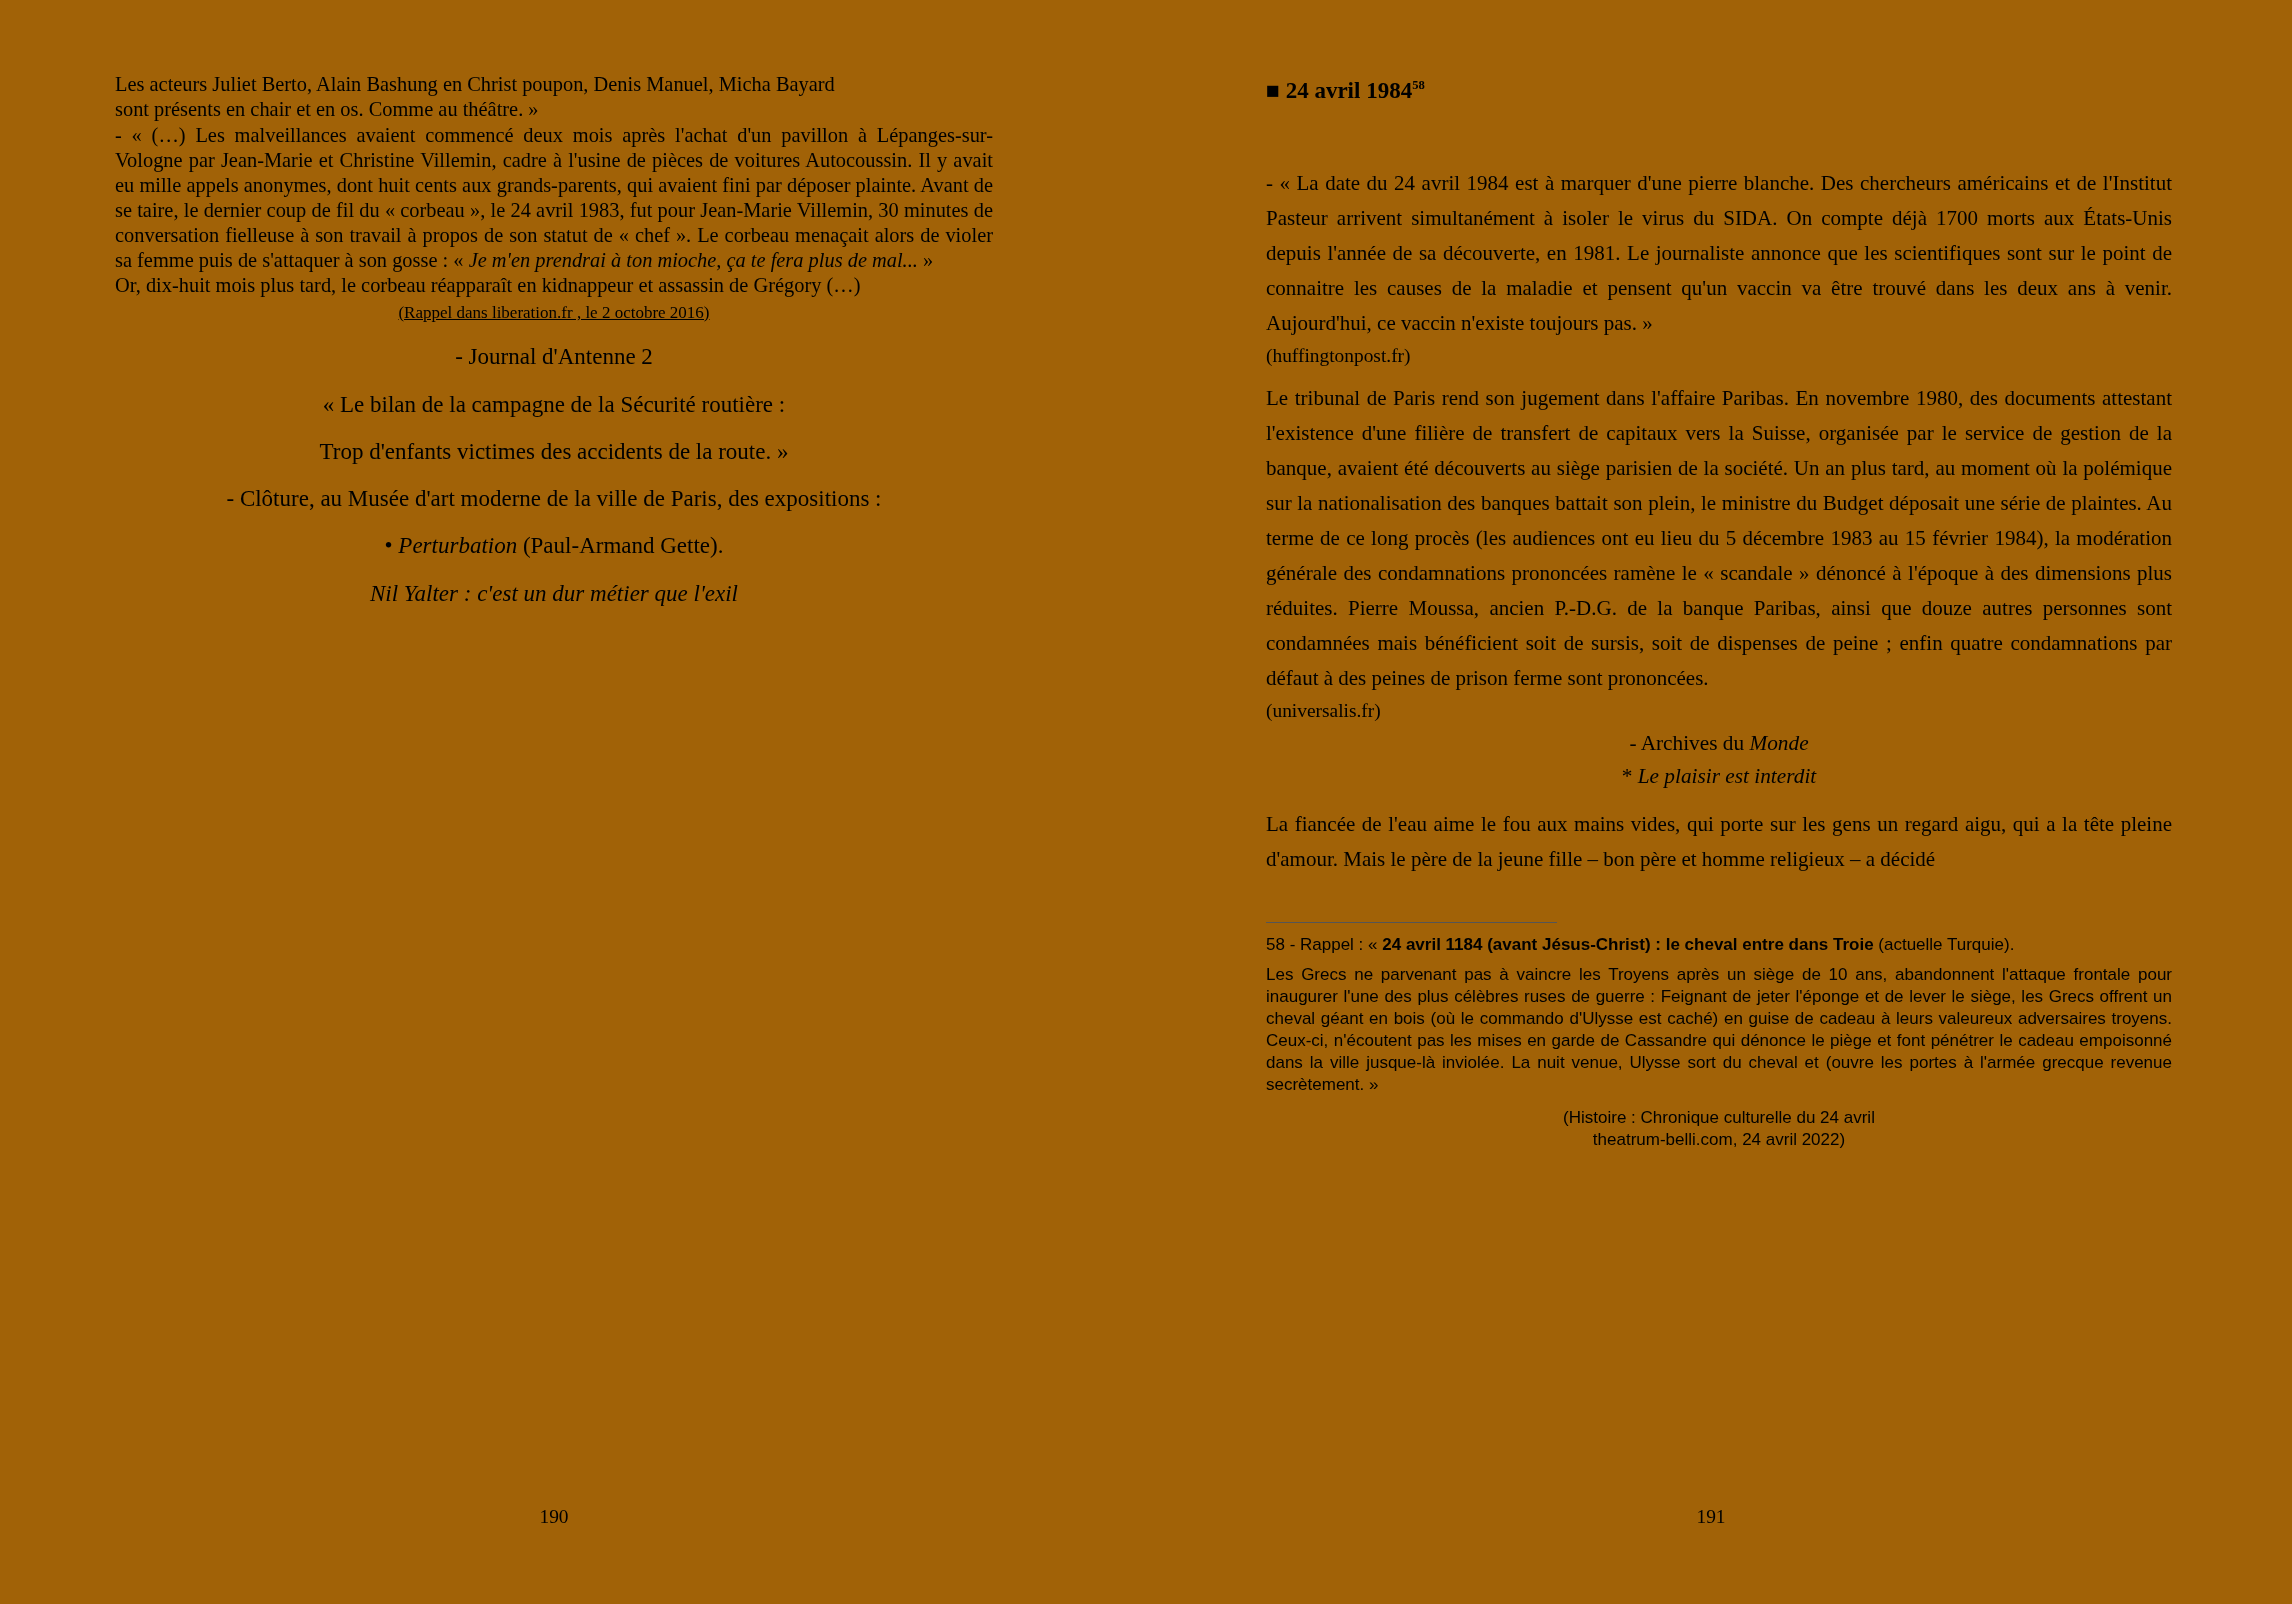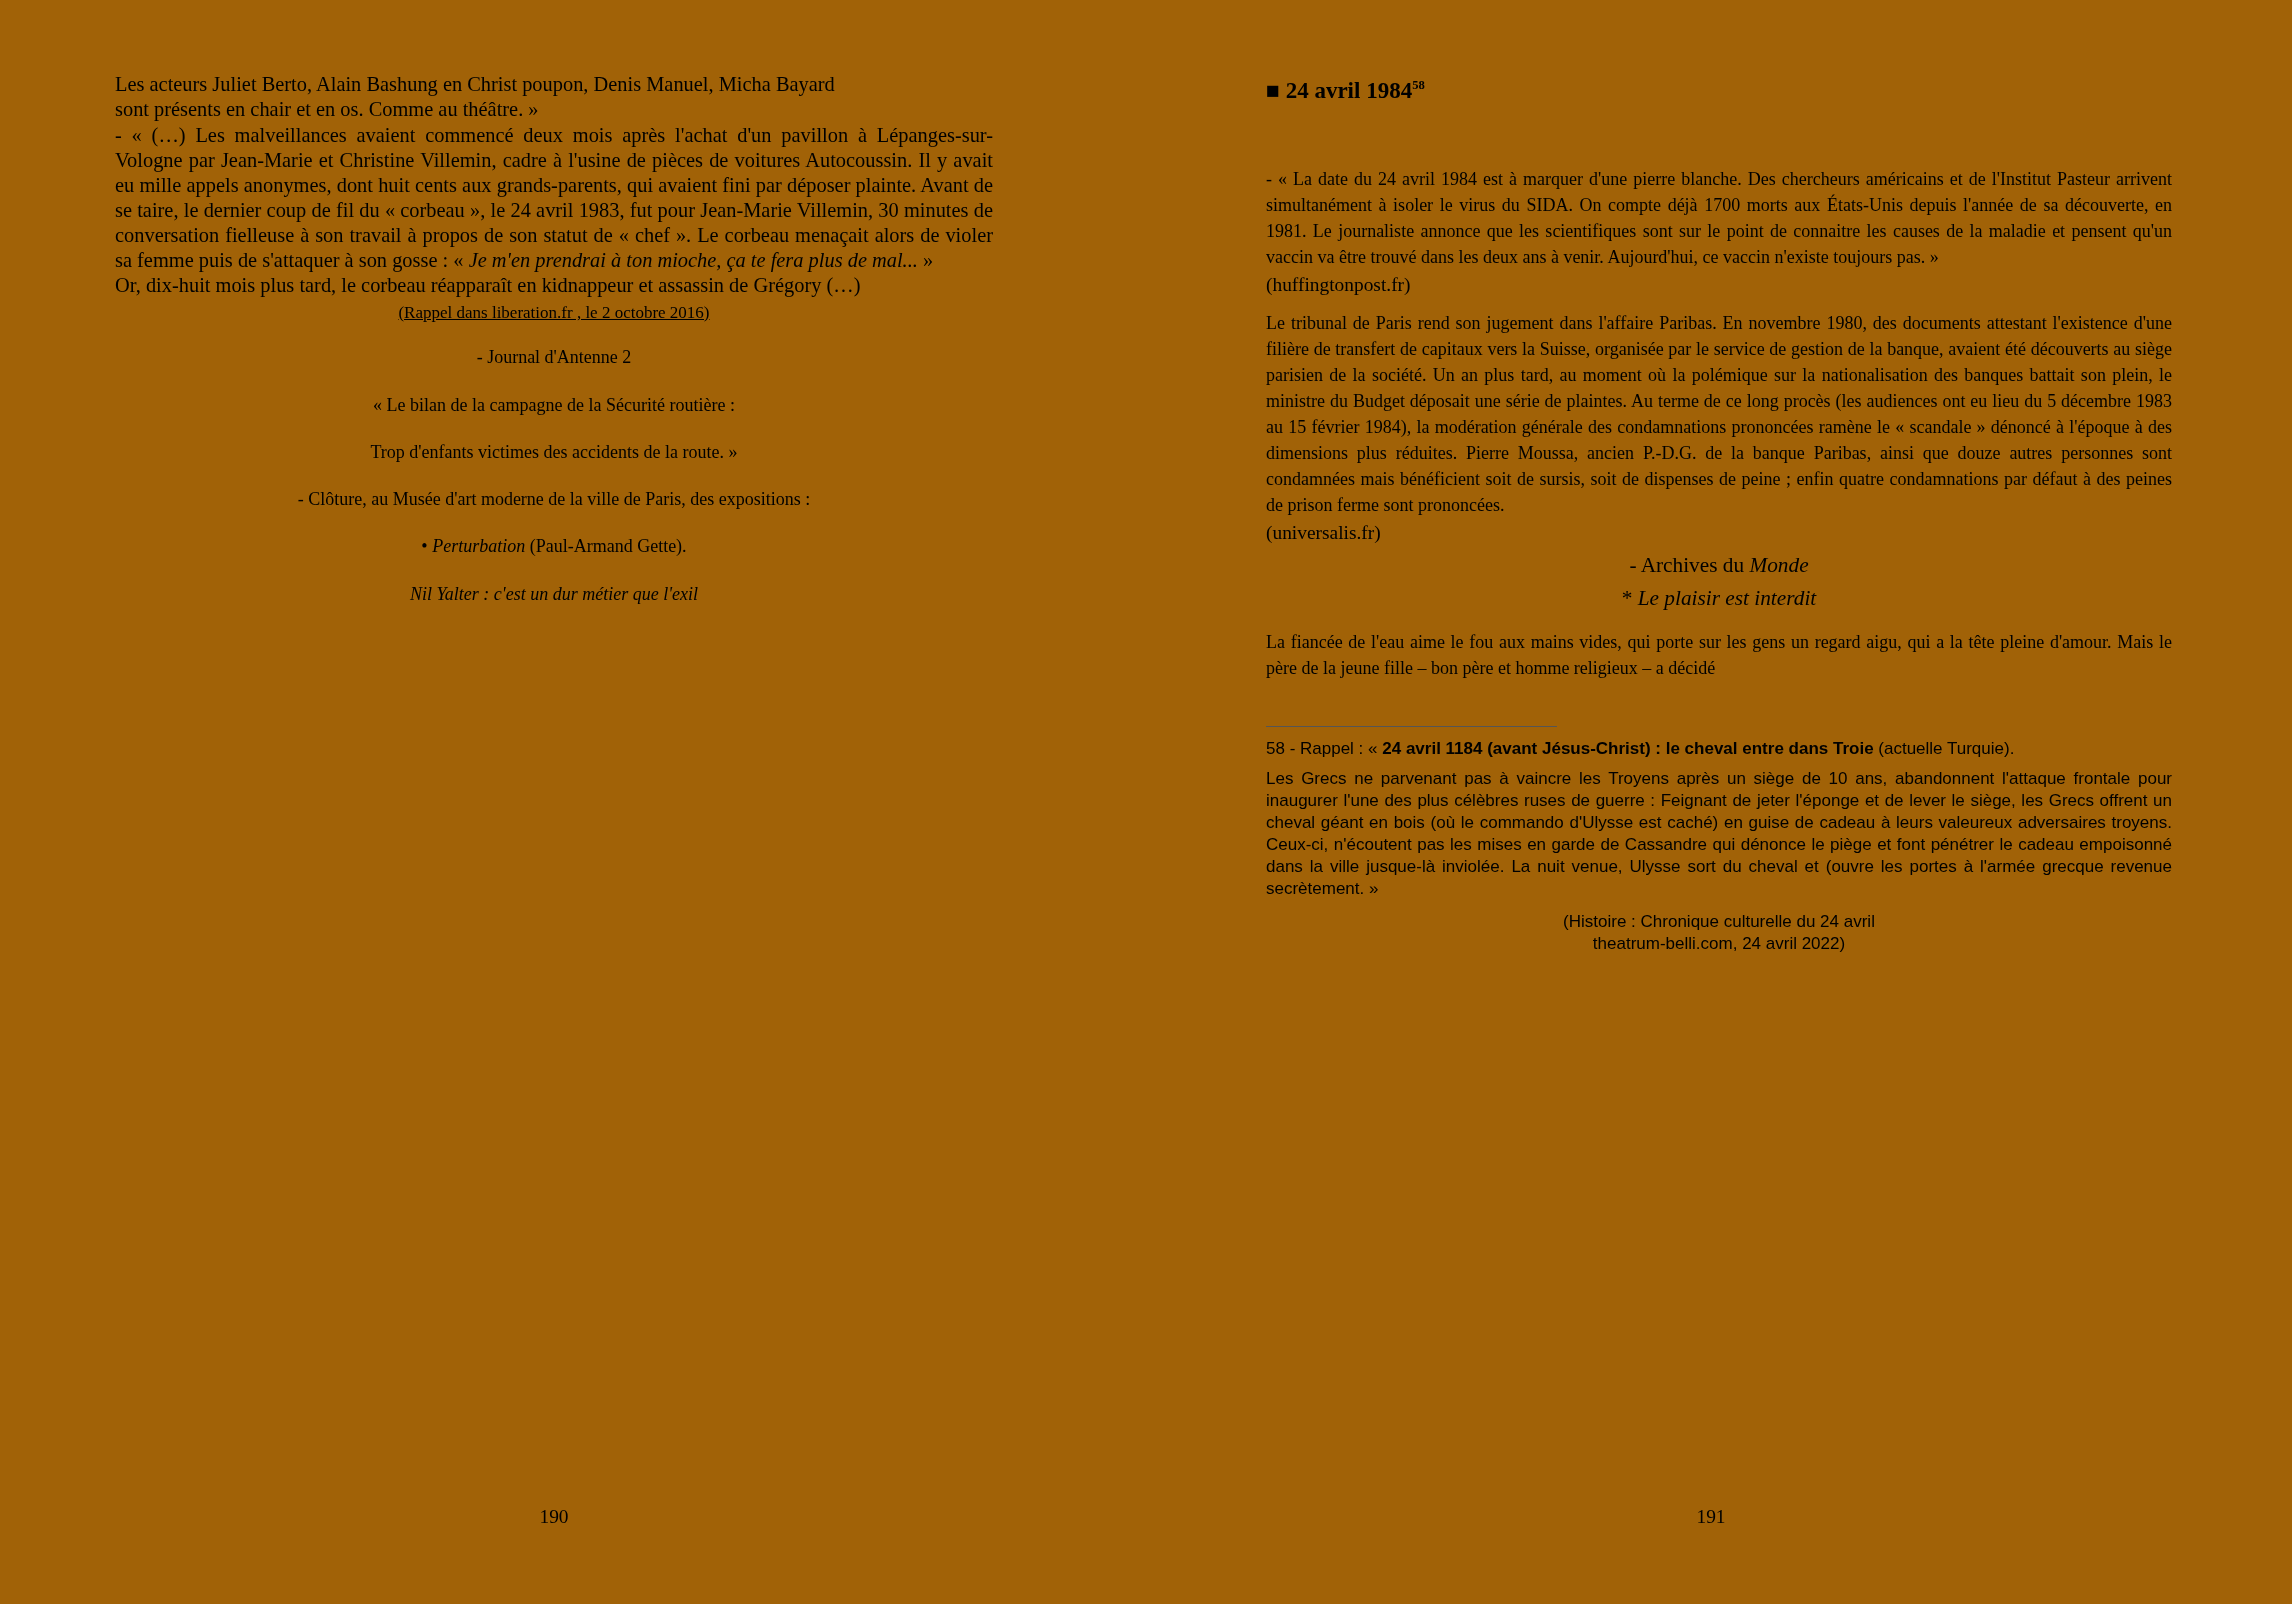--- a/index.html
+++ b/index.html
@@ -26,26 +26,26 @@
   .justified { text-align: justify; }
 
   
   .lp-body  { font-size: 20.4px; line-height: 25px; }
   .lp-attr  { font-size: 20.4px; line-height: 25px; text-align: center; }
   .lp-attr-small { font-size: 17px; text-decoration: underline; }
   .intro { margin-bottom: 1px; }
   .lp-attr.after-intro { margin-bottom: 19.4px; }
   .corbeau-followup { margin-top: 0; }
   .lp-attr.after-corbeau { margin-top: 1.9px; margin-bottom: 19.4px; }
-  .lp-center { font-size: 18px; line-height: 26px; text-align: center; margin-bottom: 21.3px; }
+  .lp-center { font-size: 23px; line-height: 26px; text-align: center; margin-bottom: 21.3px; }
 
   
   .rp-heading { font-size: 23px; font-weight: bold; margin: 0 0 62px 0; line-height: 27px; }
   .rp-heading sup { font-size: 12.6px; font-weight: bold; }
-  .rp-body { font-size: 18px; line-height: 26px; }
+  .rp-body { font-size: 21px; line-height: 35px; }
   .rp-attr { font-size: 19.4px; line-height: 25px; text-align: left; }
   .rp-attr.after-sida { margin: 1.9px 0 13.6px 0; }
   .rp-center-heading { font-size: 21.3px; line-height: 26px; text-align: center; margin: 0 0 16.5px 0; }
   .rp-attr.after-paribas { margin: 1.9px 0 6.8px 0; }
   .rp-center { font-size: 21.3px; line-height: 26px; text-align: center; margin: 0 0 6.8px 0; }
   .rp-center.last { margin-bottom: 18.4px; }
 
   .footnote { margin-top: 45px; font-family: "Liberation Sans", sans-serif; }
   .footnote-divider { width: 291px; border-top: 1.5px solid #555; margin-bottom: 10.7px; }
   .fn-ref  { font-size: 17px; line-height: 21.3px; margin-bottom: 8.7px; }

